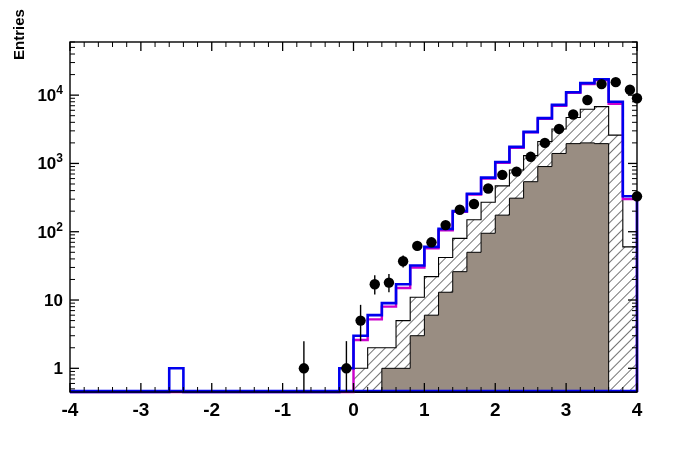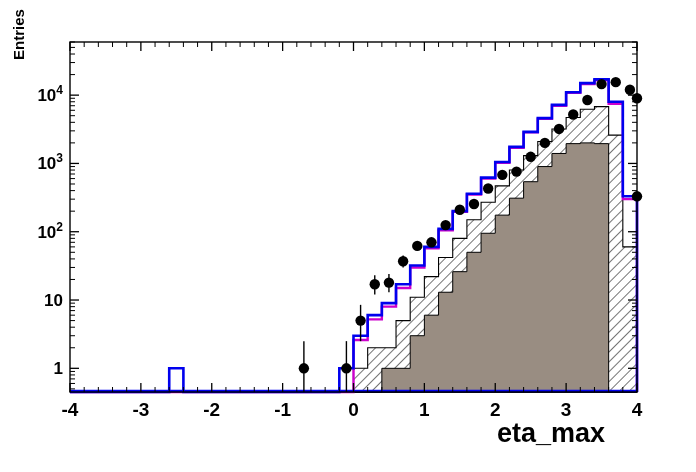--- a/index.html
+++ b/index.html
@@ -322,16 +322,13 @@
         <rect width="7" height="7" fill="#ffffff"></rect>
         <line x1="0" y1="0" x2="0" y2="7" stroke="#000000" stroke-width="1.1"></line>
       </pattern>
     </defs>
   </svg>
 
   <div style="position:absolute;left:10px;top:60px;transform:rotate(-90deg);transform-origin:left top;">
     <span class="axis-title" style="display:block;white-space:nowrap;font-size:15px;color:#000;">Entries</span>
   </div>
 
-  <div style="position:absolute;left:497px;top:418px;">
-    <span class="axis-title" style="font-size:27px;color:#000;letter-spacing:0px;">eta_max</span>
-  </div>
 </div>
 
 </body></html>

